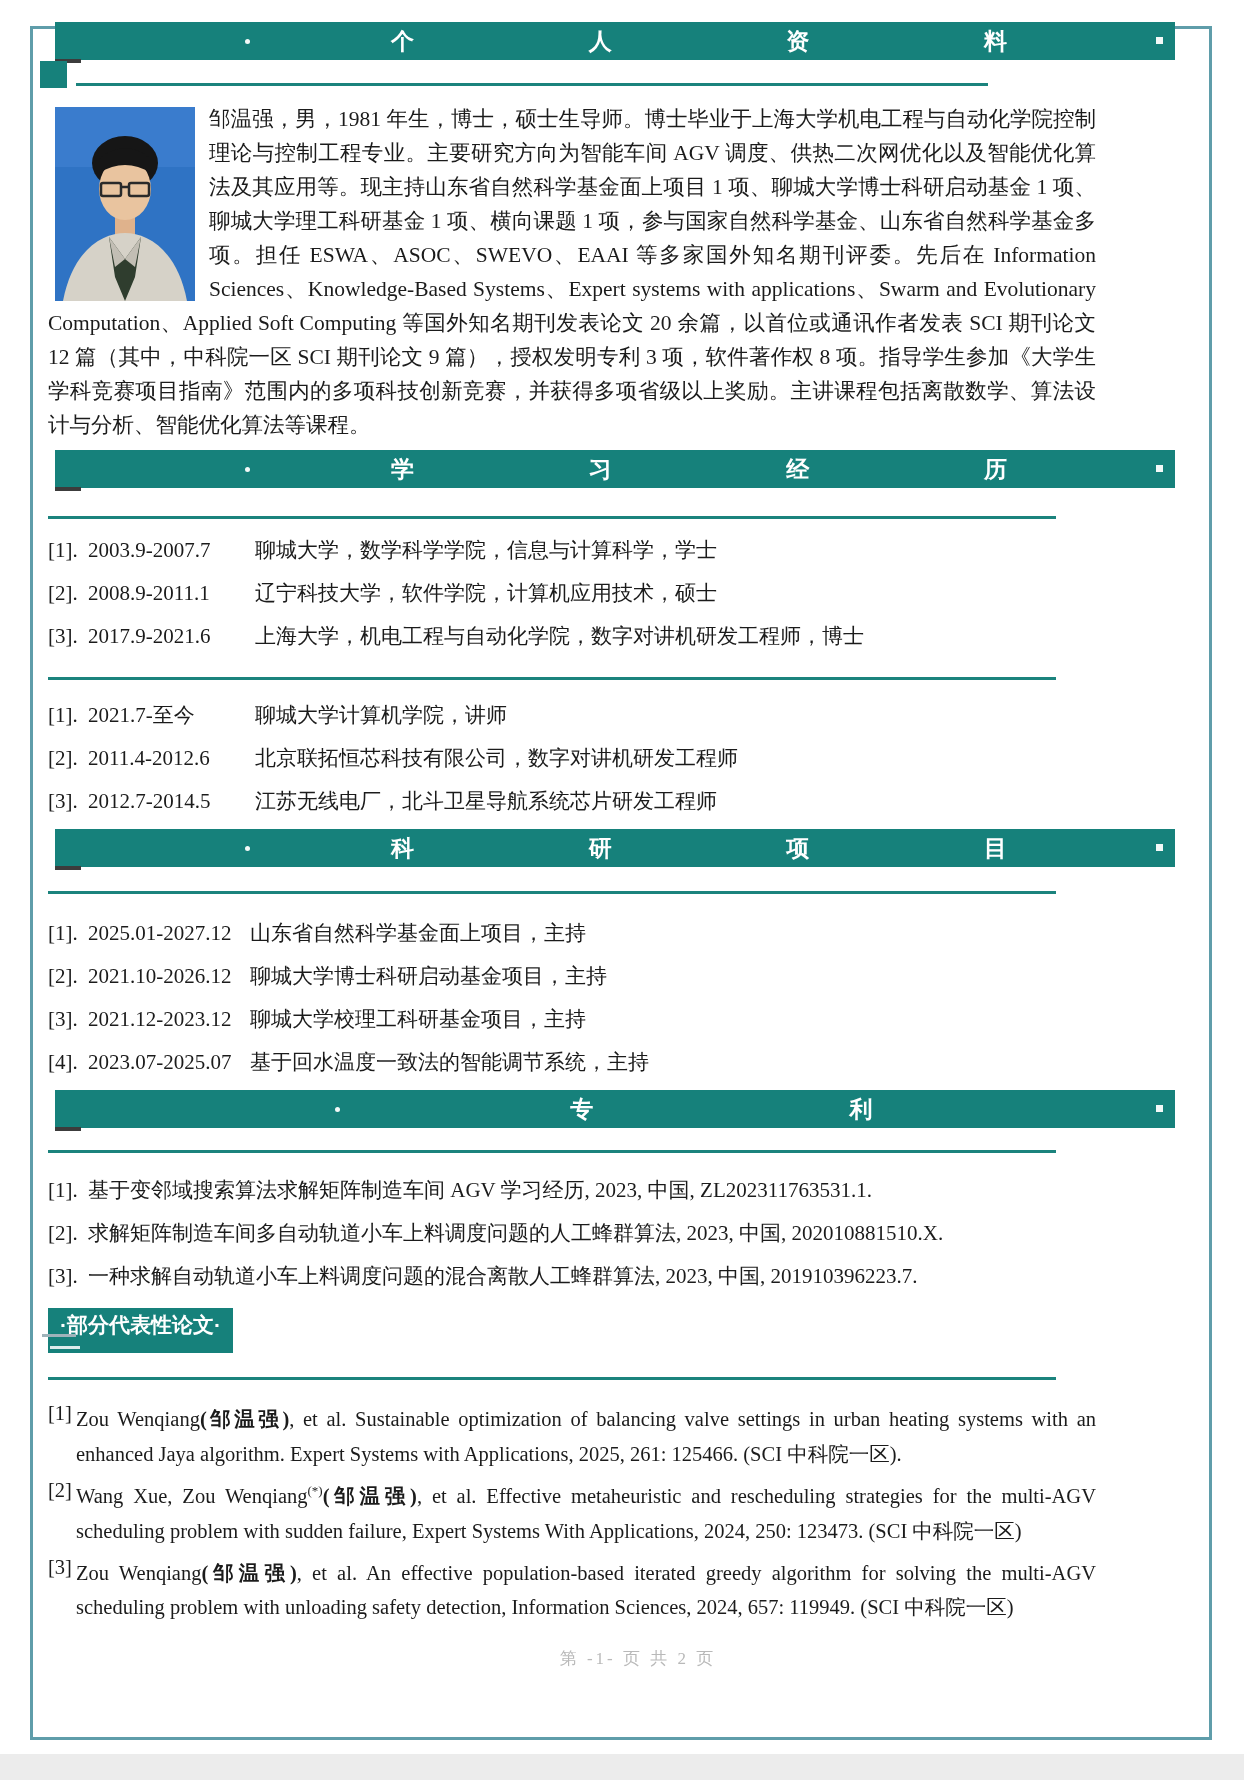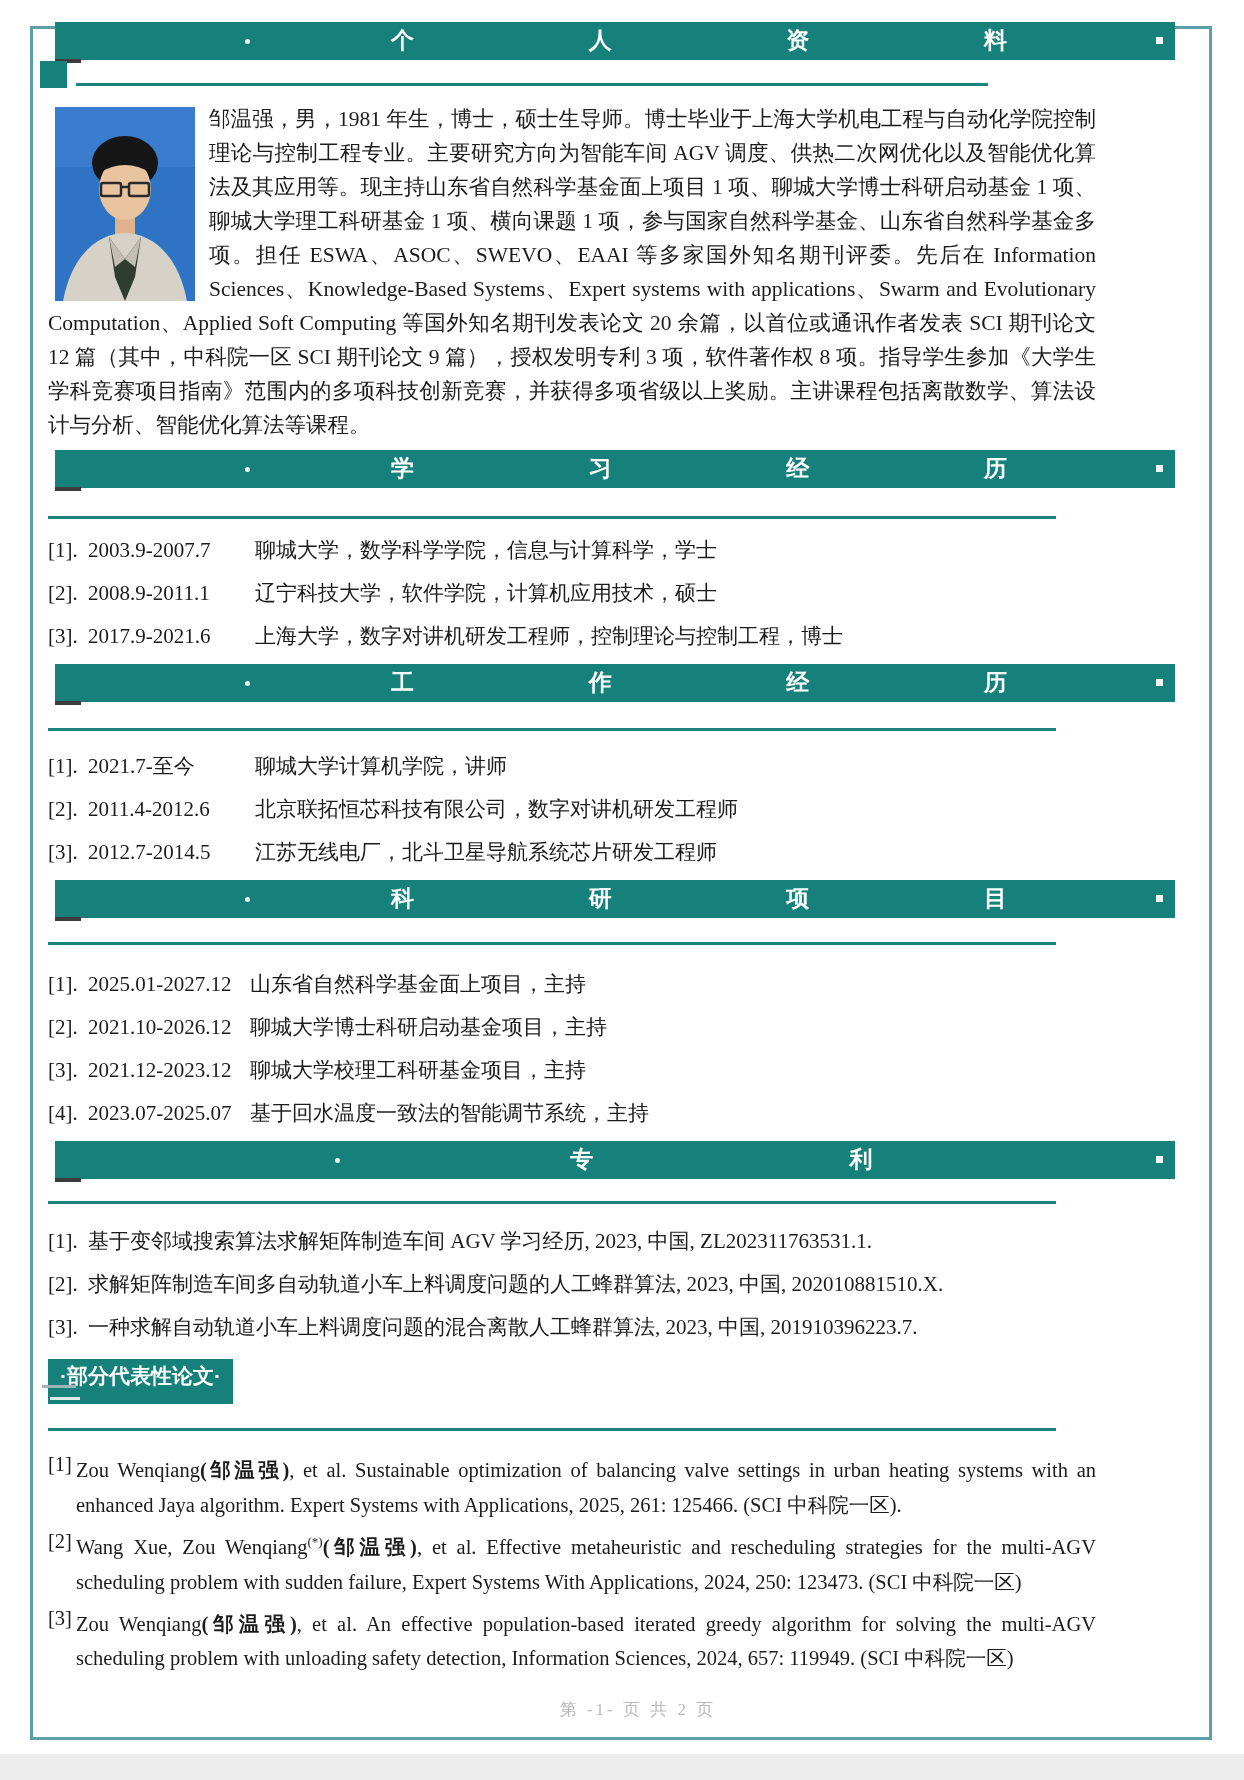--- a/index.html
+++ b/index.html
@@ -16,21 +16,21 @@
   .content{position:relative;z-index:1;}
 
   
   .banner{
     position:relative;margin-left:55px;width:1120px;height:38px;
     background:#16817b;
   }
   .banner-title{
     position:absolute;top:0;height:40px;line-height:38px;
     color:#ffffff;font-weight:bold;font-size:23px;
-    font-family:Liberation Serif, serif;
+    font-family:Liberation Sans, sans-serif;
     text-align:justify;text-align-last:justify;
   }
   .t4{left:30%;width:55%;}
   .t2{left:46%;width:27%;}
   .banner-dot{
     position:absolute;left:17%;top:17px;width:5px;height:5px;border-radius:50%;
     background:#ffffff;opacity:.95;
   }
   .banner-patent .banner-dot{left:25%;}
   .banner-sq{
@@ -141,30 +141,24 @@
       <span class="desc">聊城大学，数学科学学院，信息与计算科学，学士</span>
     </div>
     <div class="row">
       <span class="idx">[2].</span>
       <span class="date">2008.9-2011.1</span>
       <span class="desc">辽宁科技大学，软件学院，计算机应用技术，硕士</span>
     </div>
     <div class="row">
       <span class="idx">[3].</span>
       <span class="date">2017.9-2021.6</span>
-      <span class="desc">上海大学，数字对讲机研发工程师，控制理论与控制工程，博士</span>
-    </div>
-  </div>
-
-  <div class="banner">
-    <span class="banner-dot"></span>
-    <span class="banner-title t4">工作经历</span>
-    <span class="banner-sq"></span>
-    <span class="banner-dash"></span>
-  </div>
+      <span class="desc">上海大学，机电工程与自动化学院，数字对讲机研发工程师，博士</span>
+    </div>
+  </div>
+
   <div class="sec-line" style="margin-top:26px;"></div>
   <div class="list" style="margin-top:20px;">
     <div class="row">
       <span class="idx">[1].</span>
       <span class="date">2021.7-至今</span>
       <span class="desc">聊城大学计算机学院，讲师</span>
     </div>
     <div class="row">
       <span class="idx">[2].</span>
       <span class="date">2011.4-2012.6</span>

